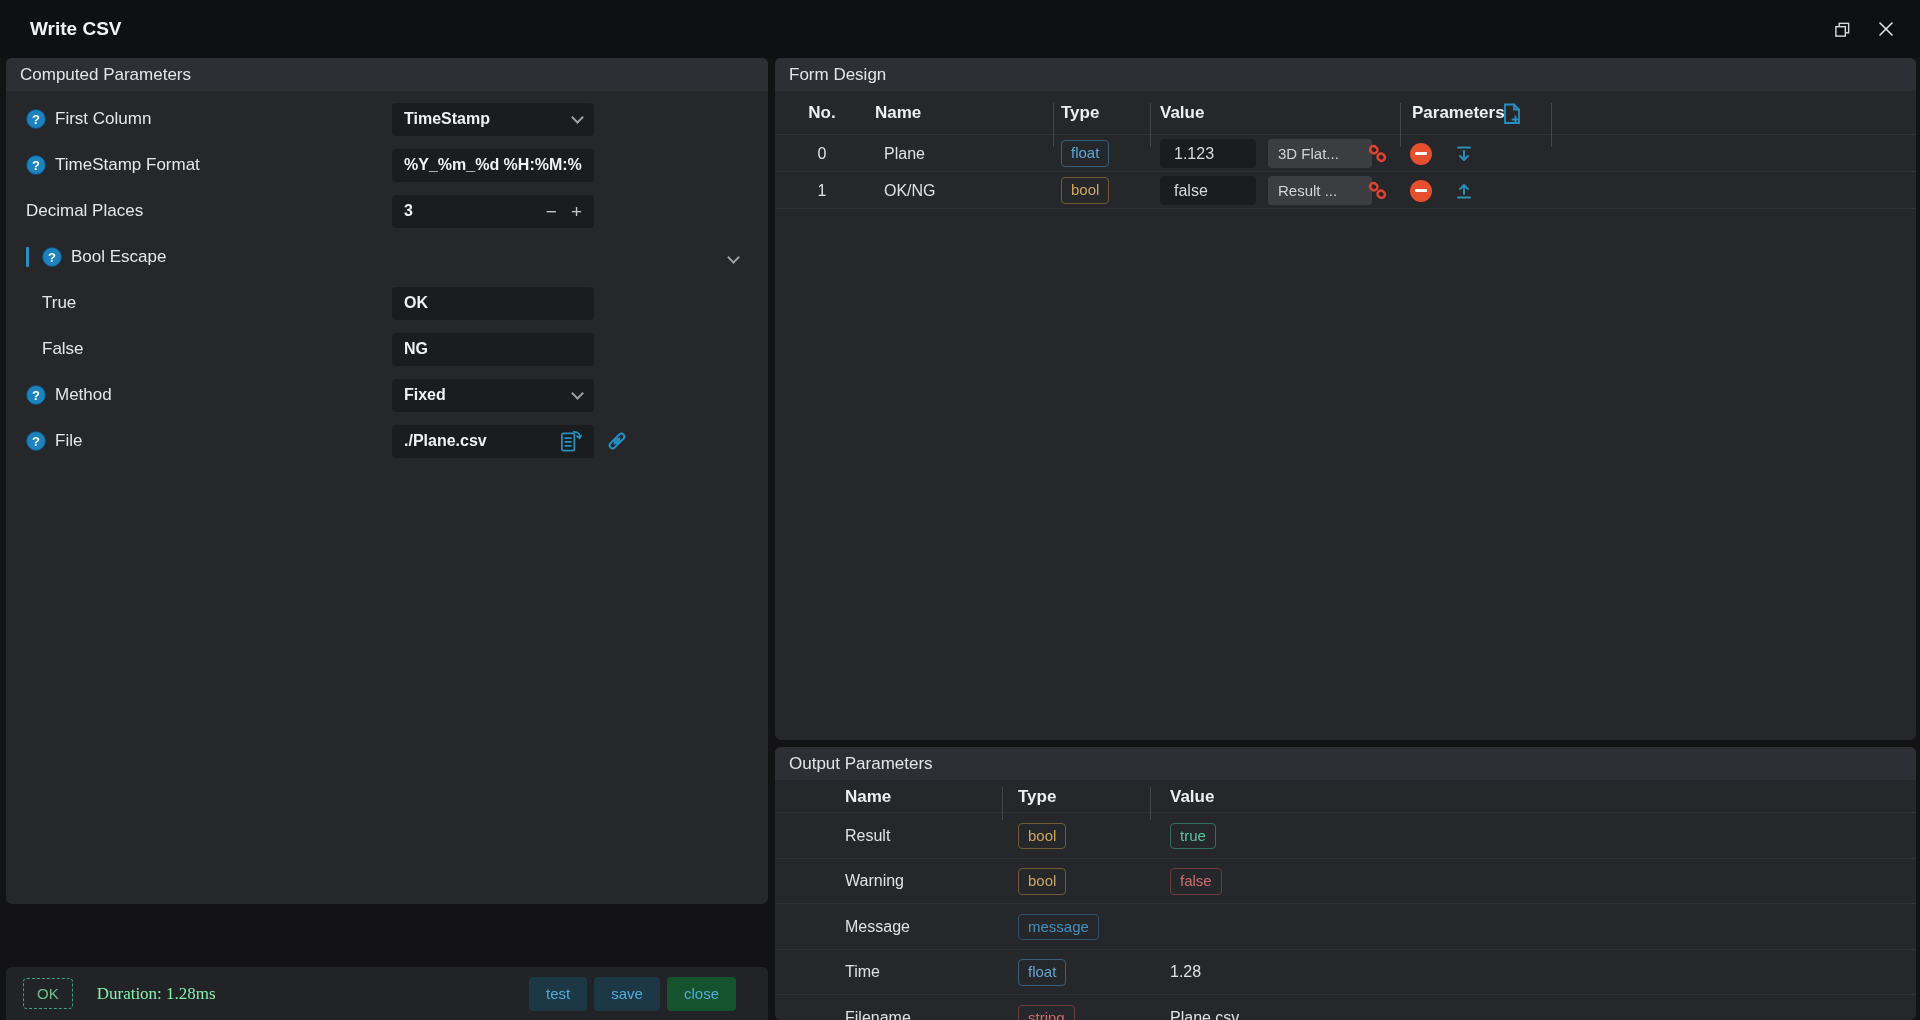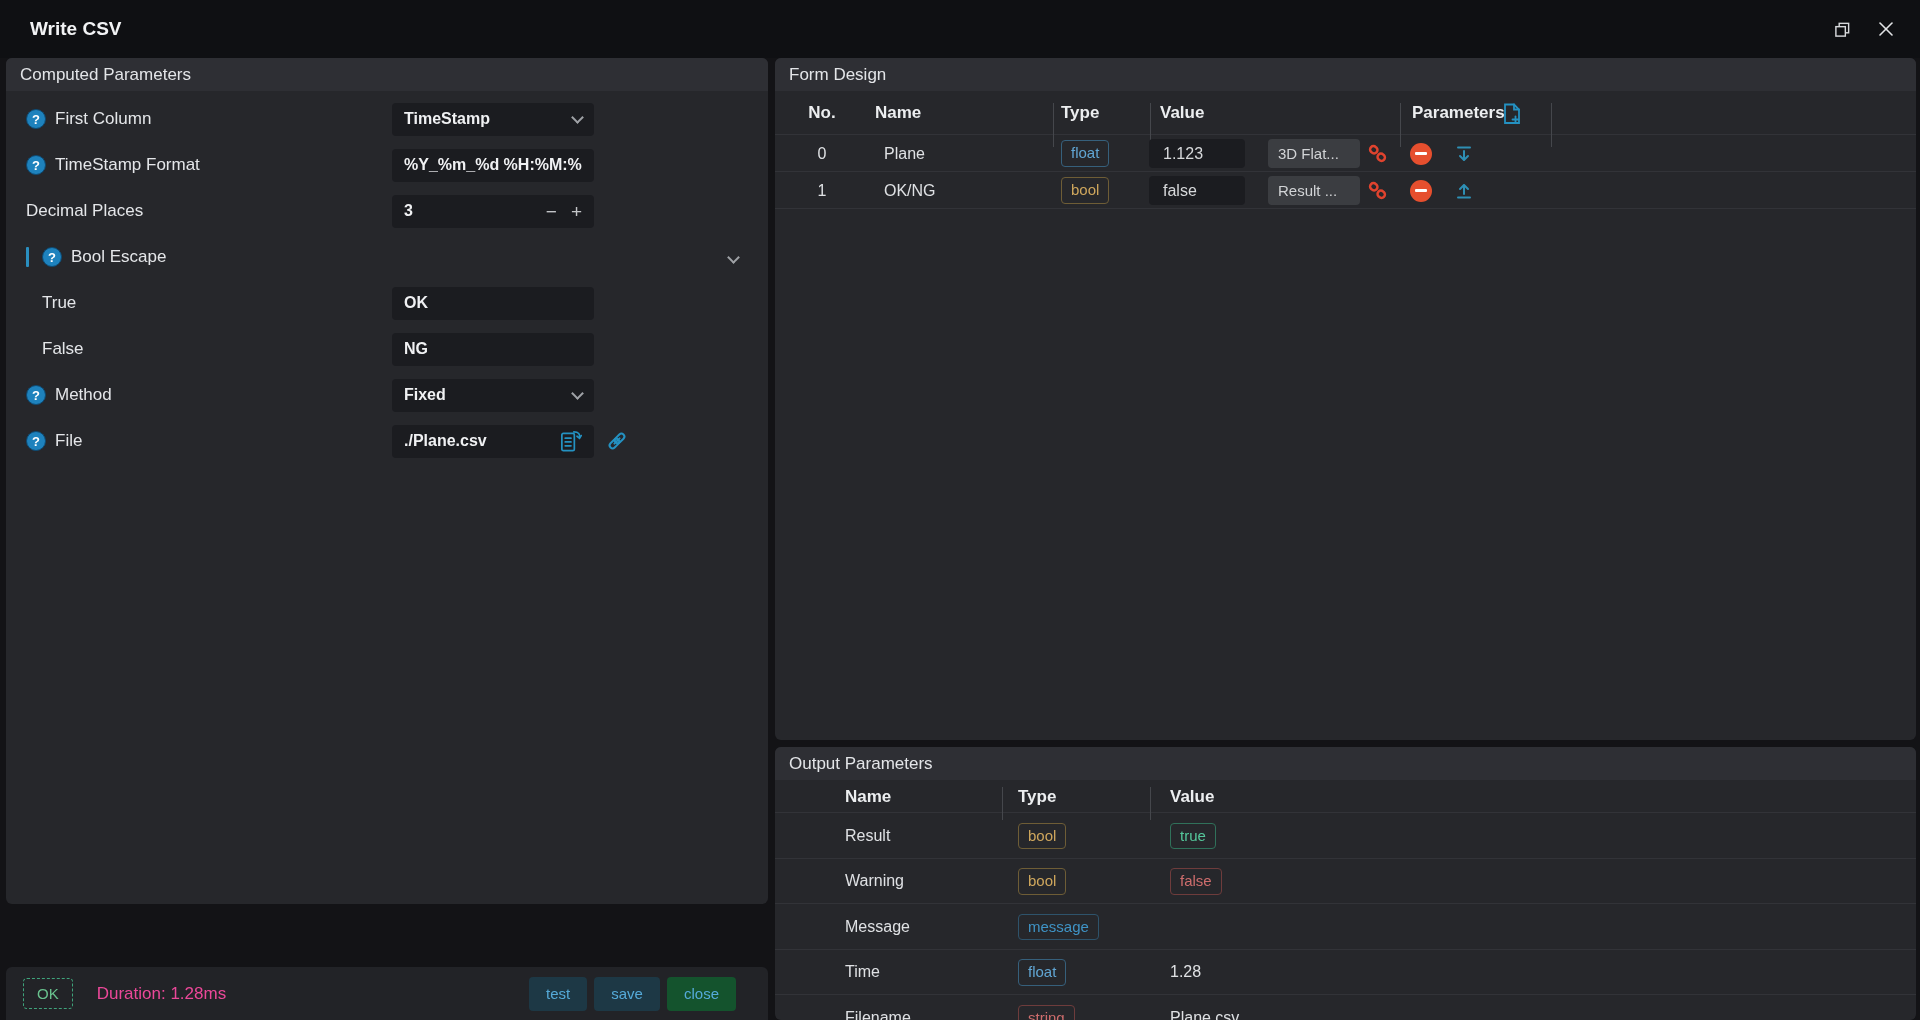--- a/index.html
+++ b/index.html
@@ -47,24 +47,24 @@
   .fd-header-row > div, .fd-header-row > span { position:absolute; top:0; height:44px; display:flex; align-items:center; }
   .vsep { width:1px; height:20px; background:#45474c; top:12px !important; }
   .h-no { left:18px; width:58px; justify-content:center; }
   .h-name { left:100px; } .h-type { left:286px; } .h-value { left:385px; } .h-op { left:637px; }
   .h-add { left:727px; cursor:pointer; }
   .fdrow { position:relative; height:37px; border-bottom:1px solid #323338; font-size:16px; color:#dfe1e4; }
   .fdrow > div { position:absolute; top:0; height:37px; display:flex; align-items:center; }
   .c-no { left:18px; width:58px; justify-content:center; }
   .c-name { left:109px; }
   .c-type { left:286px; }
-  .c-valbox { left:374px; } .c-srcbox { left:493px; }
+  .c-valbox { left:385px; } .c-srcbox { left:493px; }
   .vbox { width:96px; height:29px; background:#1b1c20; border-radius:4px; display:flex; align-items:center;
           padding-left:14px; color:#d7d9db; cursor:text; }
-  .sbox { width:92px; height:29px; background:#3b3d41; border-radius:4px; display:flex; align-items:center;
+  .sbox { width:104px; height:29px; background:#3b3d41; border-radius:4px; display:flex; align-items:center;
           padding-left:10px; color:#d2d4d6; white-space:nowrap; overflow:hidden; cursor:pointer; font-size:15px; }
   .c-unlink { left:591px; cursor:pointer; } .c-minus { left:635px; cursor:pointer; } .c-move { left:679px; cursor:pointer; }
   .minus-circle { width:22px; height:22px; border-radius:50%; background:#e64f2e; display:flex; align-items:center; justify-content:center; }
   .minus-circle i { display:block; width:12px; height:2.6px; background:#fff; border-radius:1px; }
 
   
   .out-header-row { position:relative; height:33px; border-bottom:1px solid #323338; font-weight:bold; font-size:17px; color:#eceef0; }
   .out-header-row > div, .out-header-row > span { position:absolute; top:0; height:33px; display:flex; align-items:center; }
   .out-header-row .vsep { top:7px !important; }
   .o-name { left:70px; } .o-type { left:243px; } .o-value { left:395px; }
@@ -76,21 +76,21 @@
   .tag-blue    { color:#61a6d4; border-color:#36607c;text-align:right; }
   .tag-yellow  { color:#cfa75d; border-color:#6e5d36; }
   .tag-green   { color:#55c79b; border-color:#30715a; }
   .tag-red     { color:#ce6d6d; border-color:#6e3c3c; }
   .tag-bluedim { color:#3f93c5; border-color:#2e536b; }
 
   
   .statusbar { position:absolute; left:6px; top:967px; width:762px; height:53px; background:#222327;
                border-radius:6px 6px 0 0; display:flex; align-items:center; padding:0 32px 0 17px; }
   .ok-badge { border:1px dashed #3fa37b; color:#69c28e; font-size:15px; padding:6px 13px; border-radius:4px; }
-  .duration { margin-left:24px; font-size:17px; color:#ec4899; }
+  .duration { margin-left:24px; font-size:17px; color:#86efac;font-family:Liberation Serif, serif; }
   .sbtns { margin-left:auto; display:flex; gap:7px; }
   .sbtn { height:34px; padding:0 17px; background:#1d3845; color:#55aad9; font-size:15px; border:none;
           border-radius:4px; cursor:pointer; font-family:"Liberation Sans", sans-serif; }
   .sbtn-close { background:#14532d; }
 </style>
 </head>
 <body>
 
 <div class="titlebar">
   <div class="title">Write CSV</div>

